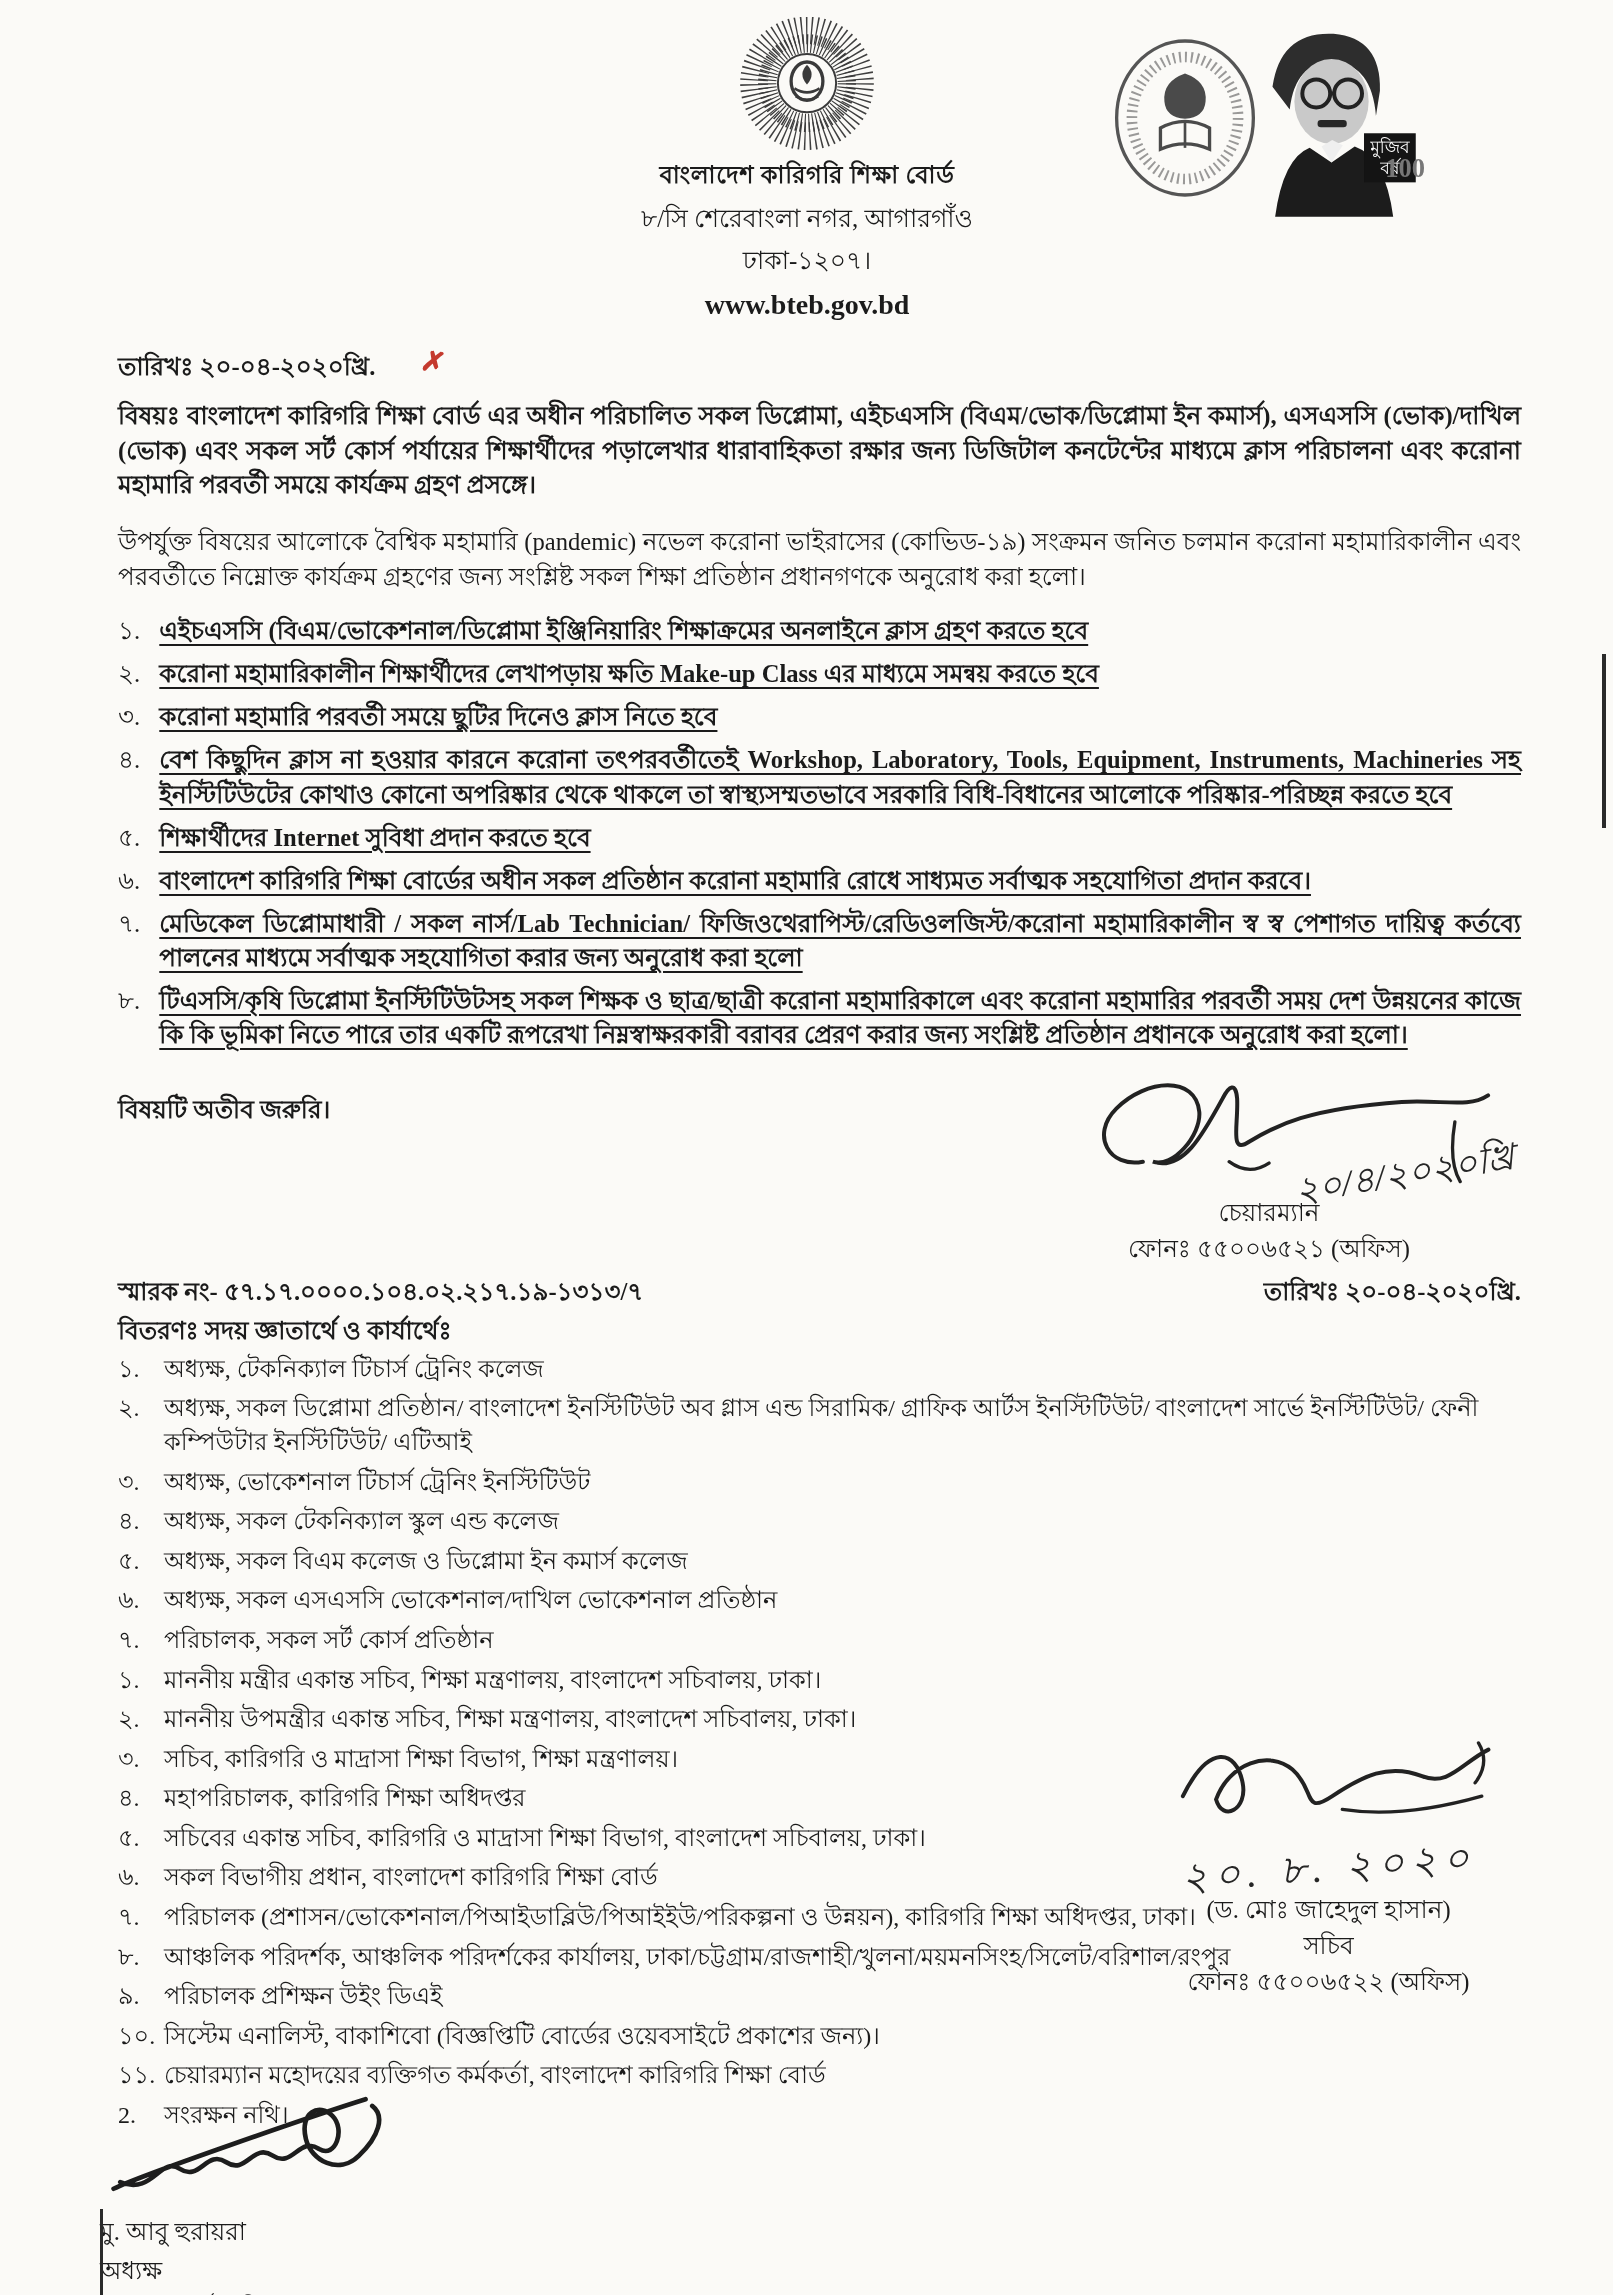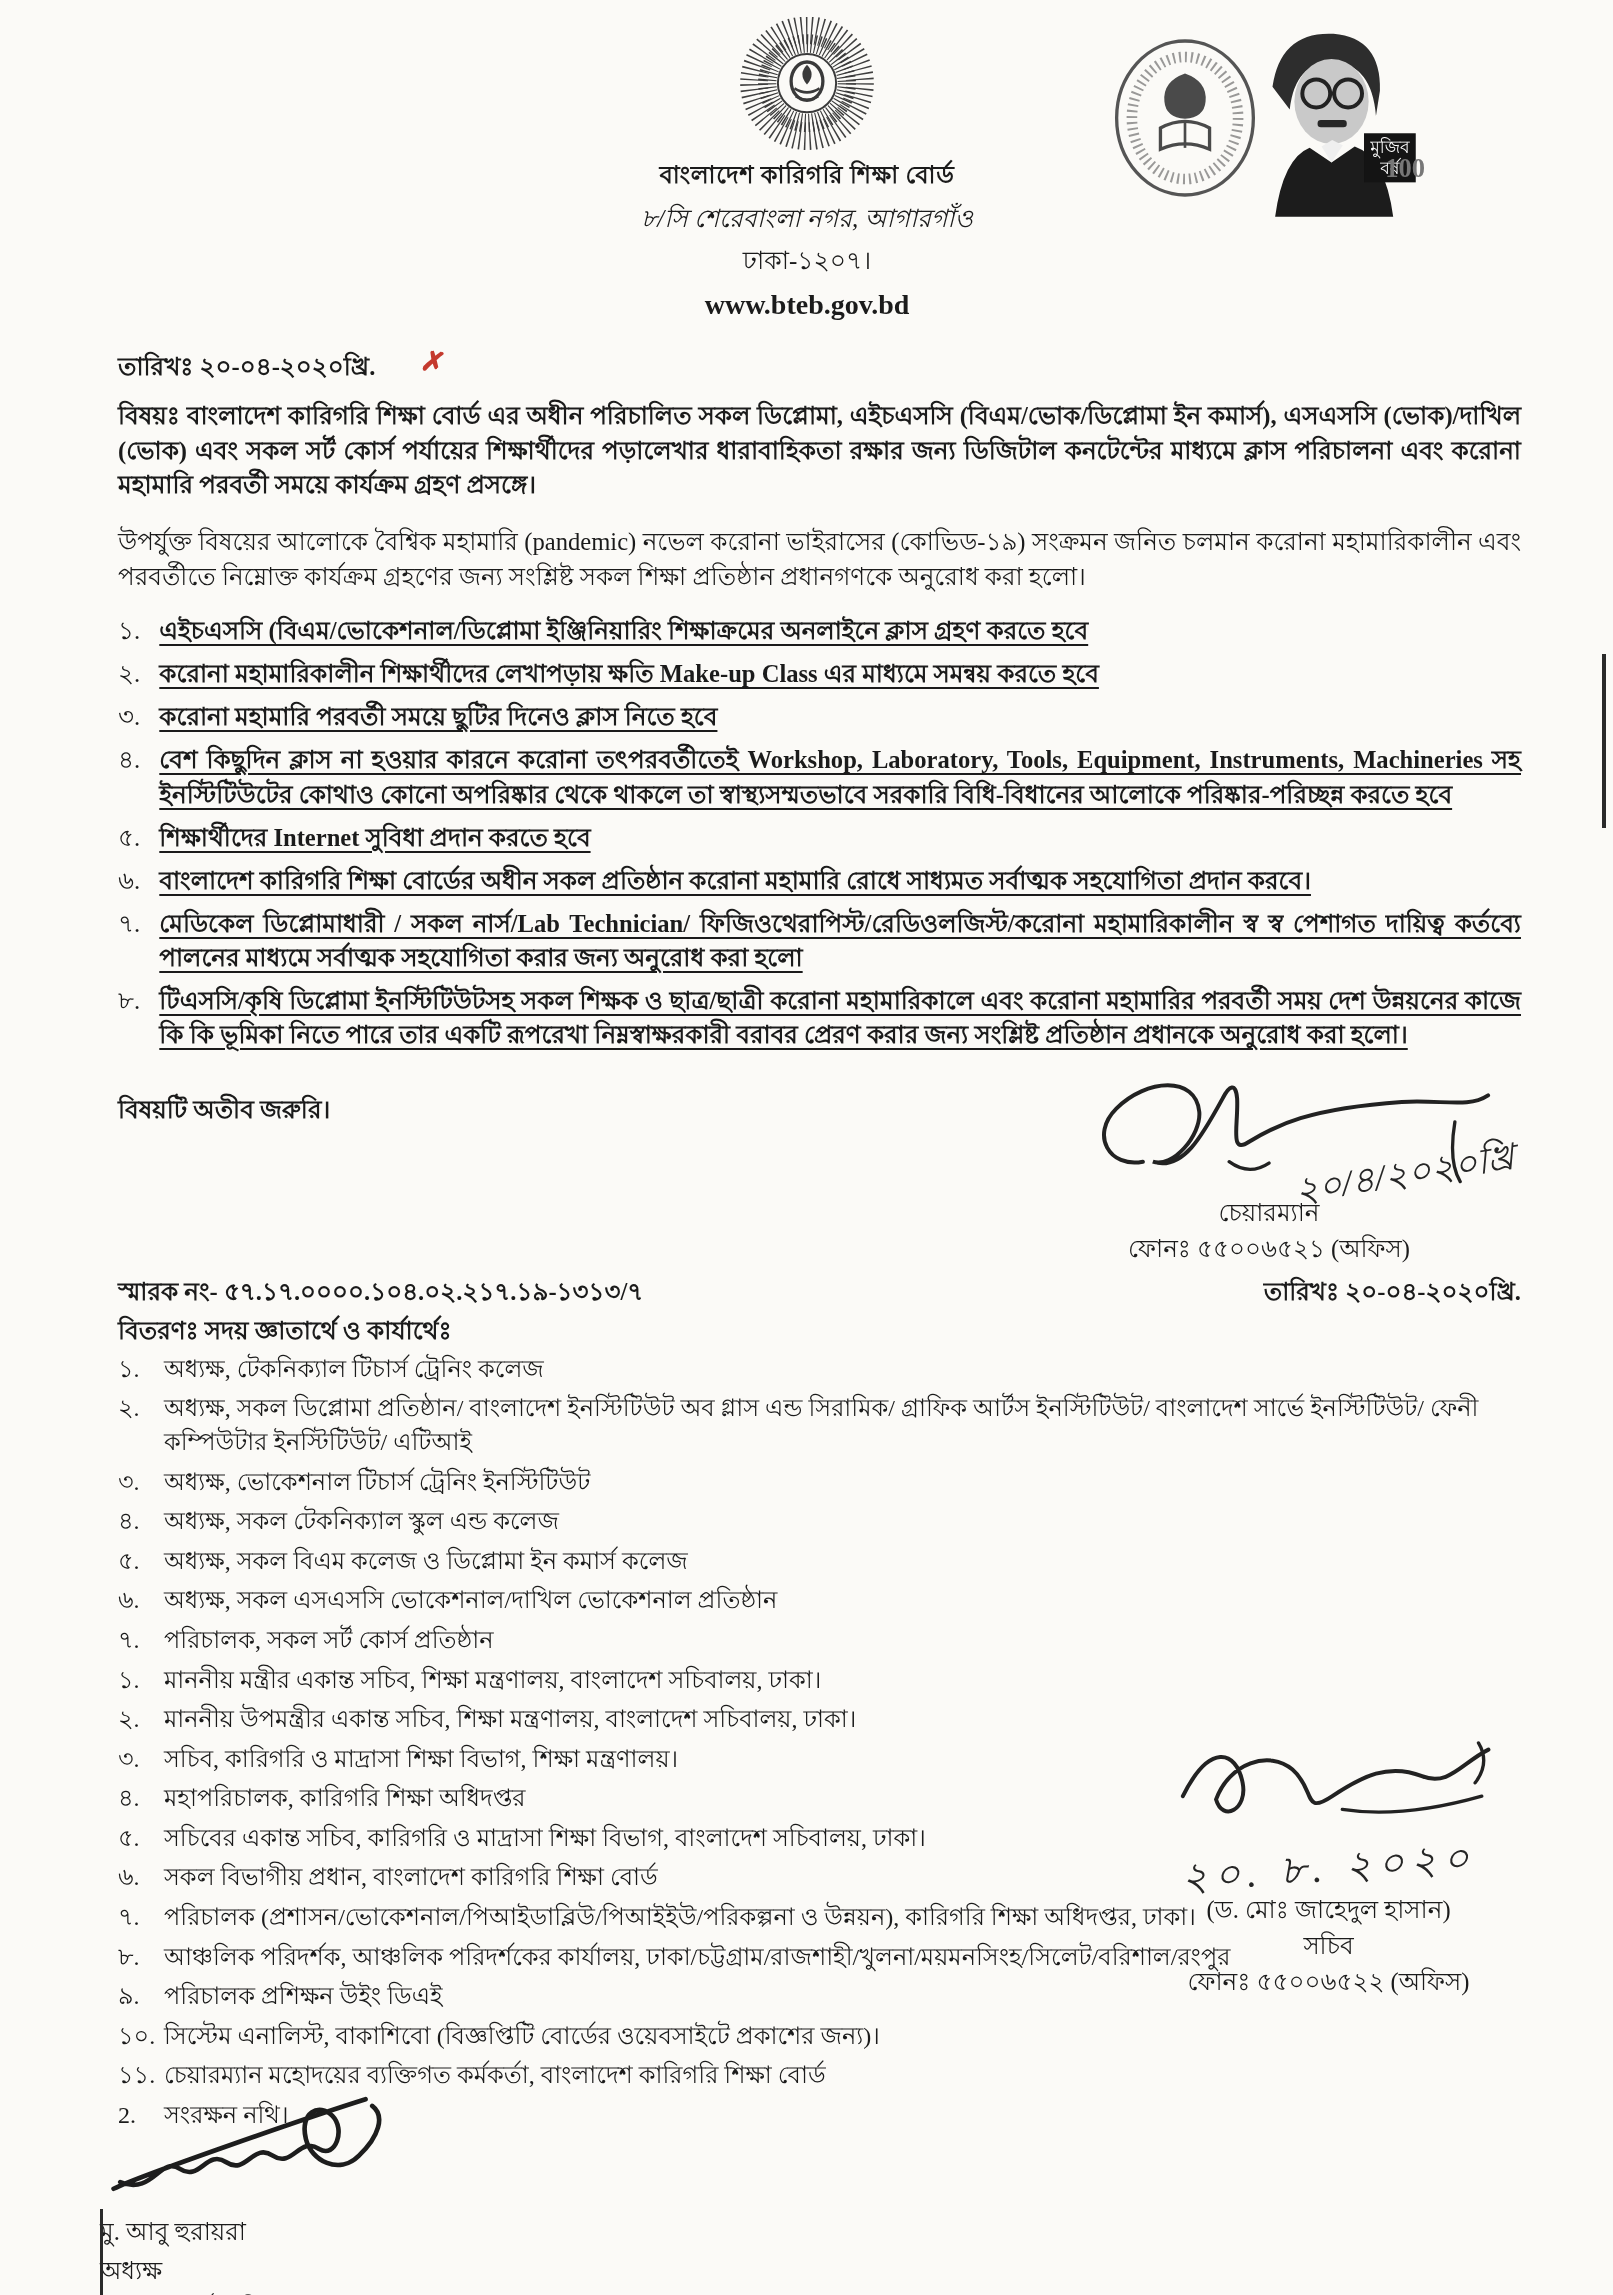--- a/index.html
+++ b/index.html
@@ -7,21 +7,21 @@
     position:relative; width:1614px; height:2295px; margin:0 auto;
     background:#fbfaf7; color:#1b1b1b; overflow:hidden;
     font-family:"Liberation Serif","DejaVu Serif",serif;
     font-size:24.6px; line-height:1.40;
   }
   .content{padding:0 93px 0 118px;}
   
   .hdr{position:relative; text-align:center; padding-top:17px;}
   .hdr-emblem{display:block; margin:0 auto;}
   .org-name{font-size:24px; font-weight:700; margin-top:6.6px; letter-spacing:0.7px;}
-  .addr{font-size:25px; margin-top:9.3px;font-style:italic;}
+  .addr{font-size:25px; margin-top:9.3px;}
   .city{font-size:25px; margin-top:6.6px;}
   .site{font-size:28px; font-weight:700; margin-top:6.6px;}
   .seal-wrap{position:absolute; left:1110px; top:35px;}
   .mujib-wrap{position:absolute; left:1234px; top:22.6px;}
   
   .memo-row{display:flex; justify-content:space-between; font-weight:700; margin-top:26.5px; position:relative;}
   .memo-row .rt{white-space:nowrap;}
   .red-tick{position:absolute; left:307px; top:-10.6px; color:#c43a2e; font-size:29px; transform:rotate(12deg); font-weight:700;}
   
   .subject{font-weight:700; text-align:justify; margin:14.6px 0 0 0;}

